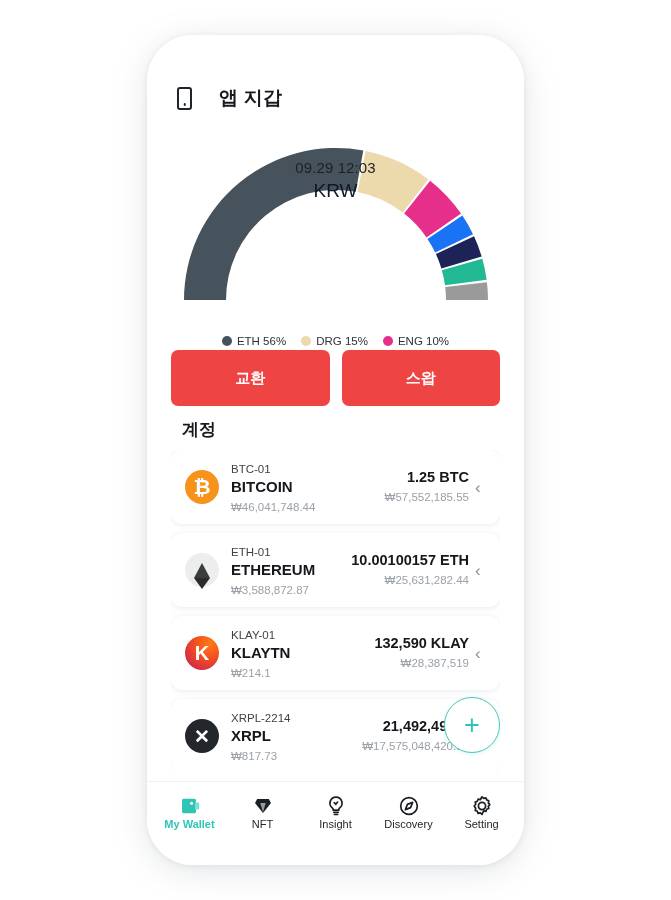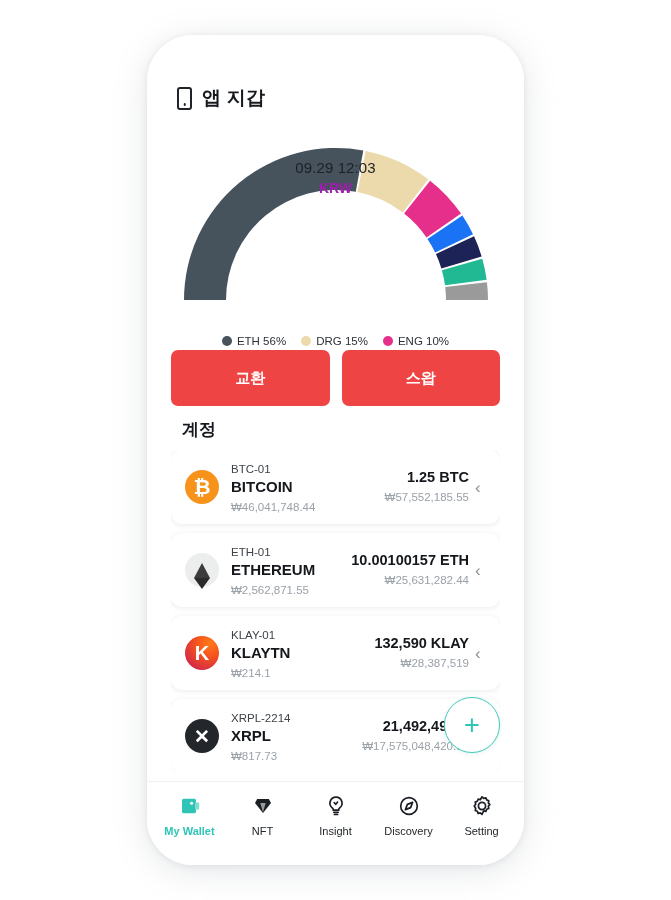--- a/index.html
+++ b/index.html
@@ -18,21 +18,21 @@
     background:#ffffff;
     border-radius:46px;
     box-shadow:0 6px 34px rgba(120,130,140,.20), 0 1px 6px rgba(120,130,140,.14);
     overflow:hidden;
   }
   .screen { position:absolute; inset:0; background:#fff; }
 
   
   .header {
     position:absolute; left:30px; top:50px;
-    display:flex; align-items:center; gap:10px;
+    display:flex; align-items:center; gap:27px;
   }
   .phone-icon {
     width:15px; height:23px;
     border:2px solid #20242a; border-radius:3px;
     position:relative;
   }
   .phone-icon::after{
     content:""; position:absolute; left:50%; bottom:2px;
     transform:translateX(-50%);
     width:2.5px; height:2.5px; background:#20242a; border-radius:50%;
@@ -46,21 +46,21 @@
   .gauge-center {
     position:absolute; left:0; right:0; top:105px;
     text-align:center;
     margin-top:19px;
   }
   .gauge-time { font-size:15px; color:#1d2126; letter-spacing:.1px; }
   .gauge-value-row {
     margin-top:4px;
     display:flex; align-items:baseline; justify-content:center; gap:7px;
   }
-  .gauge-cur { font-size:14px; font-weight:bold; color:#a21caf; }
+  .gauge-cur { font-size:19px; font-weight:normal; color:#0f172a; }
   .gauge-val { font-size:27px; font-weight:bold; color:#0d1014; letter-spacing:-.4px; }
 
   
   .legend {
     position:absolute; left:14px; right:14px; top:300px;
     display:flex; flex-wrap:wrap; justify-content:center;
     column-gap:15px; row-gap:5px;align-items:center;
   }
   .legend-row { display:flex; justify-content:center; gap:15px; width:100%; }
   .legend-item { display:flex; align-items:center; gap:5px; }
@@ -156,21 +156,21 @@
 
   
   .nav {
     position:absolute; left:0; right:0; bottom:0; height:84px;
     background:#ffffff;
     border-top:1px solid #f0f1f3;
     display:flex; align-items:flex-start; justify-content:space-around;
     padding:12px 6px 0;
   }
   .nav-item {
-    display:flex; flex-direction:column; align-items:center; gap:7px;
+    display:flex; flex-direction:column; align-items:center; 
     cursor:pointer; width:62px;
   }
   .nav-label { font-size:11px; color:#23272b; }
   .nav-item.active .nav-label { color:#2ec4b6; font-weight:bold; }
   .nav-ic { width:24px; height:24px; display:block; }
 </style>
 </head>
 <body>
 
 <div id="stage">
@@ -250,21 +250,21 @@
             <div class="card">
               <span class="coin-icon ic-btc">₿</span>
               <span class="coin-main"><span class="coin-id">BTC-01</span><br><span class="coin-name">BITCOIN</span><br><span class="coin-price">₩46,041,748.44</span></span>
               <span class="coin-right"><span class="coin-amt">1.25 BTC</span><br><span class="coin-fiat">₩57,552,185.55</span></span>
               <span class="chev">‹</span>
             </div>
             <div class="card">
               <span class="coin-icon ic-eth">
                 <span class="eth-diamond"></span>
               </span>
-              <span class="coin-main"><span class="coin-id">ETH-01</span><br><span class="coin-name">ETHEREUM</span><br><span class="coin-price">₩2,562,871.55</span></span>
+              <span class="coin-main"><span class="coin-id">ETH-01</span><br><span class="coin-name">ETHEREUM</span><br><span class="coin-price">₩3,588,872.87</span></span>
               <span class="coin-right"><span class="coin-amt">10.00100157 ETH</span><br><span class="coin-fiat">₩25,631,282.44</span></span>
               <span class="chev">‹</span>
             </div>
             <div class="card">
               <span class="coin-icon ic-klay">K</span>
               <span class="coin-main"><span class="coin-id">KLAY-01</span><br><span class="coin-name">KLAYTN</span><br><span class="coin-price">₩214.1</span></span>
               <span class="coin-right"><span class="coin-amt">132,590 KLAY</span><br><span class="coin-fiat">₩28,387,519</span></span>
               <span class="chev">‹</span>
             </div>
             <div class="card">

